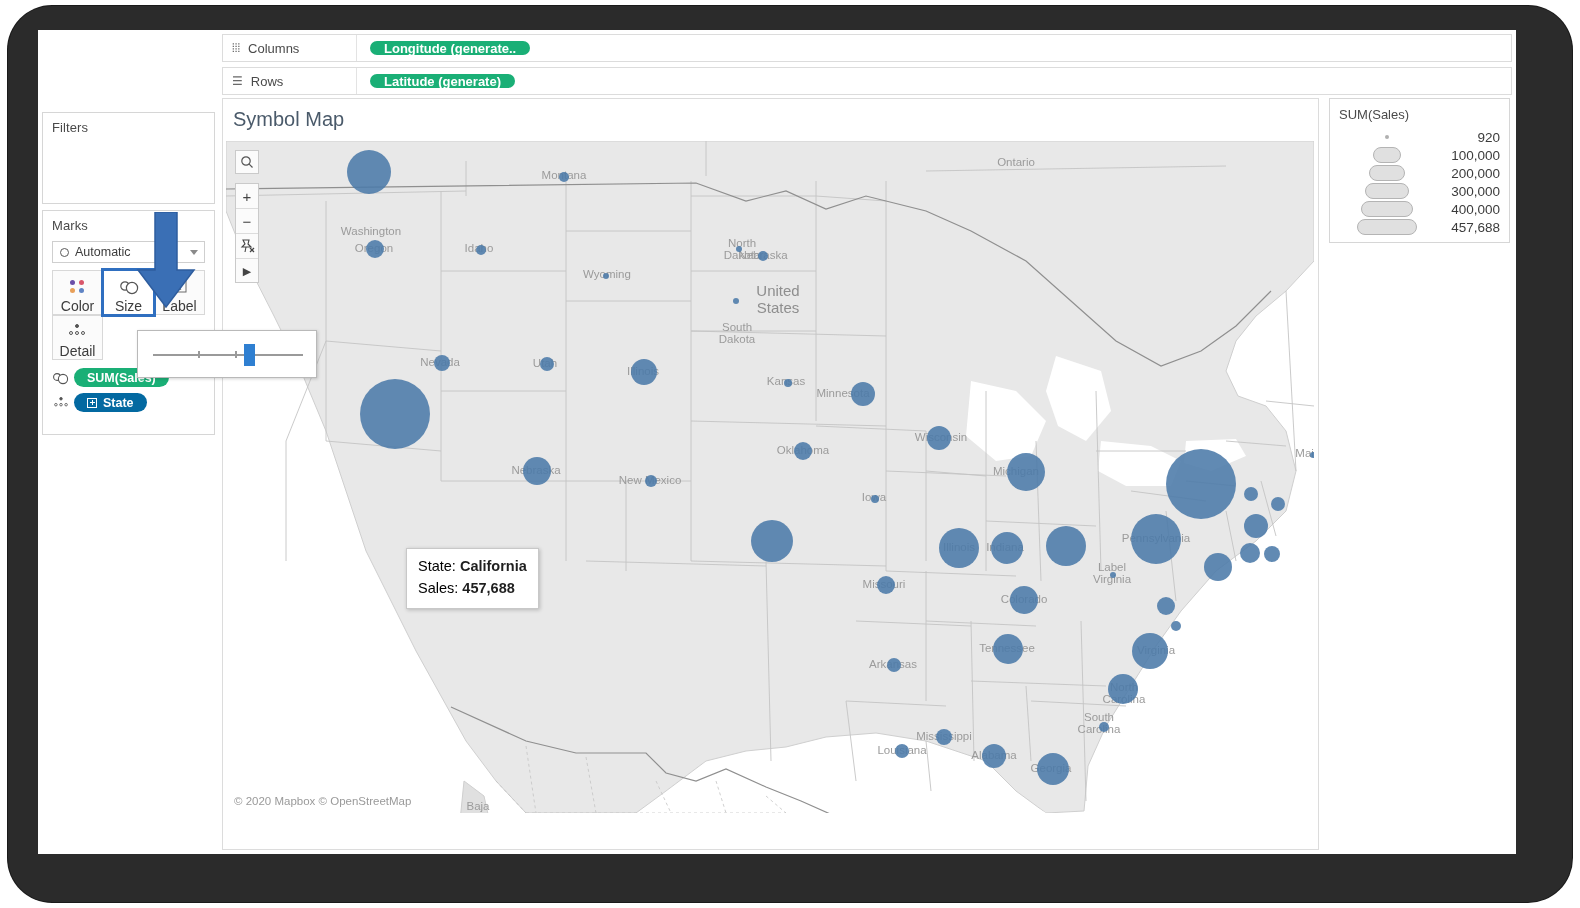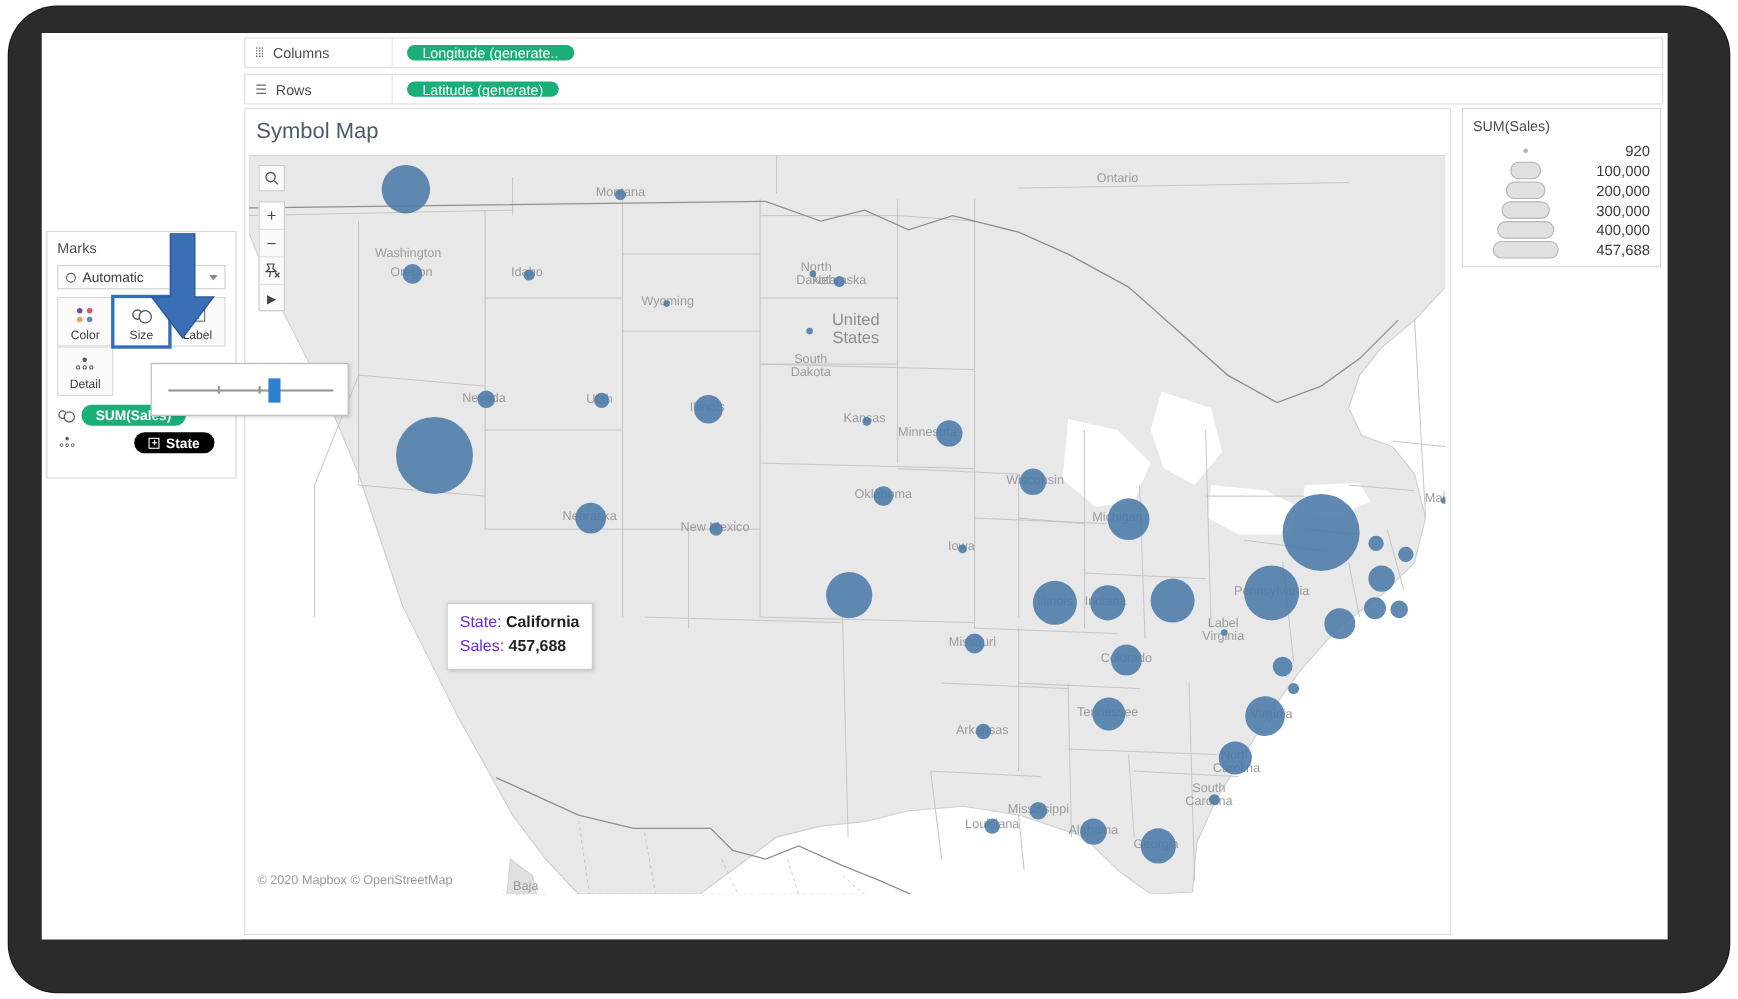--- a/index.html
+++ b/index.html
@@ -70,21 +70,21 @@
 
   .prop-row { position: absolute; left: 9px; top: 59px; display: flex; }
   .prop-btn {
     width: 51px; height: 45px;
     border: 1px solid #d8d8d8;
     background: #fbfbfb;
     display: flex; flex-direction: column;
     align-items: center; justify-content: flex-start;
     padding-top: 6px;
   }
-  .prop-btn .lbl { font-size: 11px; color: #3c3c3c; margin-top: 3px; }
+  .prop-btn .lbl { font-size: 14px; color: #3c3c3c; margin-top: 3px; }
   .prop-btn.sel {
     outline: 3px solid #2f6fc0;
     outline-offset: -1px;
     background: #ffffff;
     z-index: 6;
   }
   .prop-row2 { position: absolute; left: 9px; top: 104px; }
   .glyph { height: 19px; display:flex; align-items:center; justify-content:center; }
 
   
@@ -106,21 +106,21 @@
   .pill-row.r1 { top: 157px; }
   .pill-row.r2 { top: 182px; }
   .pill {
     height: 19px; border-radius: 10px;
     color: #fff; font-size: 12.5px; font-weight: bold;
     display: flex; align-items: center;
     padding: 0 13px;
     white-space: nowrap;
   }
   .pill.green { background: #1aaf76; }
-  .pill.blue  { background: #000000; margin-left: 48px; }
+  .pill.blue  { background: #0369a1; }
   .pill .plusbox {
     display:inline-block; width:10px;height:10px;
     border:1.3px solid #ffffff; margin-right:6px;
     position: relative;
   }
   .pill .plusbox::before, .pill .plusbox::after {
     content:''; position:absolute; background:#fff;
   }
   .pill .plusbox::before { left:1.5px; top:3.7px; width:5px; height:1.3px; }
   .pill .plusbox::after  { left:3.7px; top:1.5px; width:1.3px; height:5px; }
@@ -162,21 +162,21 @@
     width: 134px; height: 100%;
     display:flex; align-items:center;
     border-right: 1px solid #e3e3e3;
     font-size: 13px; color: #4a4a4a;
   }
   .shelf-label .ic { margin: 0 8px 0 9px; color:#6a6a6a; font-size: 12px; }
   .shelf-pill {
     margin-left: 13px;
     height: 14px; border-radius: 11px;
     background: #1aaf76; color:#fff;
-    font-size: 13px; font-weight: normal;
+    font-size: 13px; font-weight: bold;
     display:flex; align-items:center;
     padding: 0 14px;
   }
 
   
   #view {
     position: absolute; left: 184px; top: 68px;
     width: 1097px; height: 752px;
     background: #ffffff;
     border: 1px solid #dcdcdc;
@@ -220,21 +220,21 @@
     position:absolute; left: 180px; top: 407px;
     background: #ffffff;
     border: 1px solid #c8c8c8;
     box-shadow: 1px 1px 4px rgba(0,0,0,.22);
     padding: 7px 11px 8px 11px;
     font-size: 14.5px;
     z-index: 30;
     line-height: 1.5;
     white-space: nowrap;
   }
-  #tooltip .k { color: #6d28d9; }
+  #tooltip .k { color: #000000; }
   #tooltip .v { color: #1f1f1f; font-weight: bold; }
 
   
   #legend {
     position: absolute; left: 1289px; top: 68px;
     width: 185px; height: 752px;
     background: #ffffff;
   }
   #legend-card {
     position:absolute; left: 2px; top: 0;
@@ -279,20 +279,23 @@
 </style>
 </head>
 <body>
 
 <div id="device">
   <div id="screen">
 
     <div id="leftpanel">
 
 
+      <div class="card" id="card-filters">
+        <div class="card-title">Filters</div>
+      </div>
 
       <div class="card" id="card-marks">
         <div class="card-title">Marks</div>
 
         <div class="marks-type">
           <span class="circ"></span>
           <span>Automatic</span>
           <span class="caret"></span>
         </div>
 

